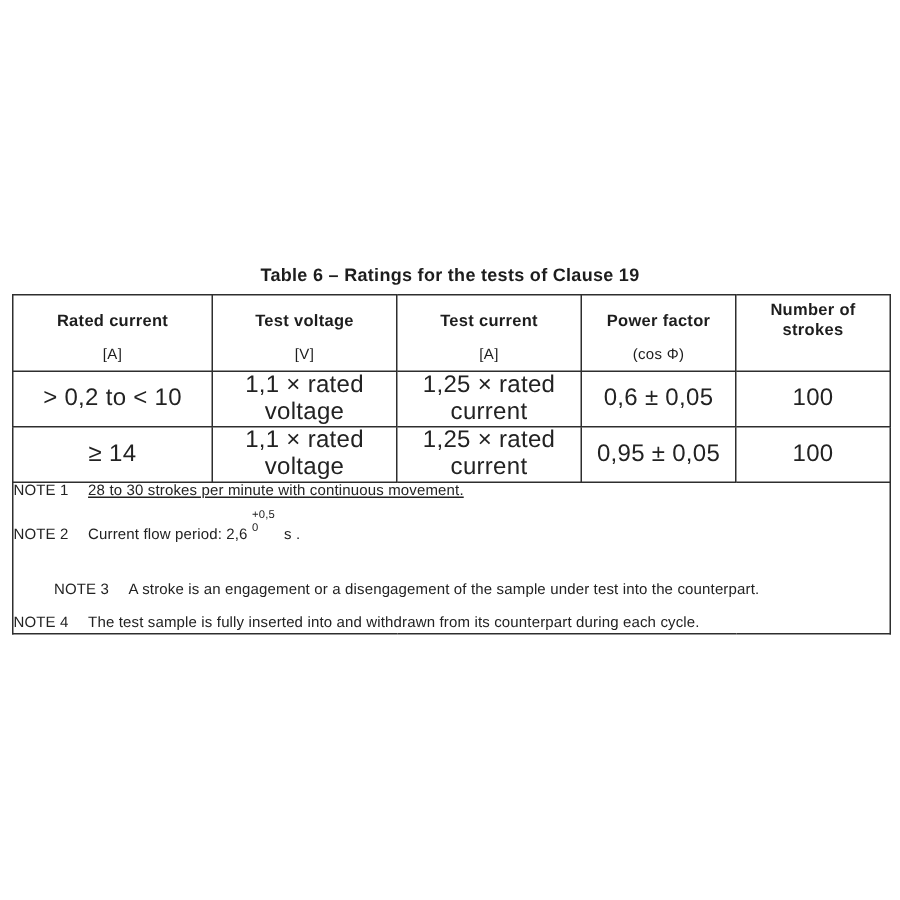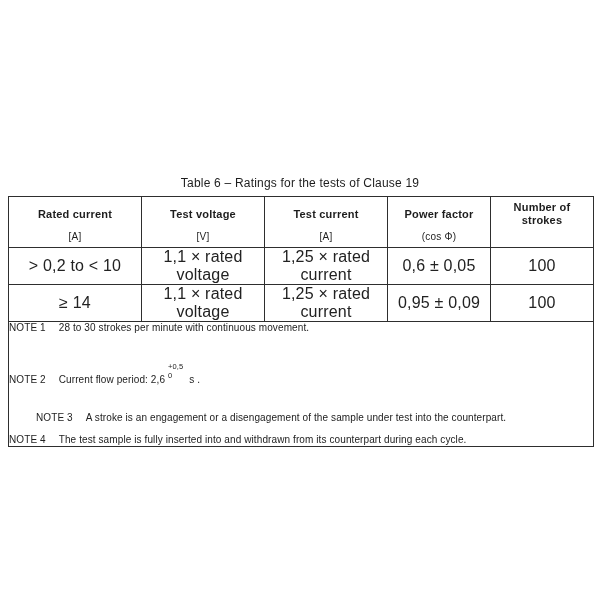--- a/index.html
+++ b/index.html
@@ -16,21 +16,21 @@
     color: #222222;
     overflow: hidden;
   }
   .caption {
     position: absolute;
     top: 176px;
     left: 0;
     width: 600px;
     text-align: center;
     font-size: 12px;
-    font-weight: normal;
+    font-weight: bold;
     letter-spacing: 0.2px;
     color: #1d1d1d;
   }
   table.ratings {
     position: absolute;
     left: 8px;
     top: 196px;
     width: 585px;
     border-collapse: collapse;
     table-layout: fixed;
@@ -78,21 +78,21 @@
     padding: 7px 10px 8px 10px;
     font-size: 10px;
     letter-spacing: 0.1px;
     color: #222222;
   }
   td.notes p {
     margin: 0;
     line-height: 12px;
     white-space: nowrap;
   }
-  td.notes p:nth-child(1) { margin-bottom: 30px; }
+  td.notes p:nth-child(1) { margin-bottom: 6px; text-decoration: underline; }
   td.notes p:nth-child(2) { margin-bottom: 15px; }
   td.notes p:nth-child(3) { margin-bottom: 10px; padding-left: 27px; }
   td.notes p:nth-child(4) { margin-bottom: 0; }
   .nlabel {
     display: inline-block;
     margin-right: 13px;
   }
   .tol {
     display: inline-flex;
     flex-direction: column;
@@ -149,21 +149,21 @@
         <td class="data">&gt; 0,2 to &lt; 10</td>
         <td class="data">1,1 × rated voltage</td>
         <td class="data">1,25 × rated current</td>
         <td class="data">0,6 ± 0,05</td>
         <td class="data">100</td>
       </tr>
       <tr>
         <td class="data">≥ 14</td>
         <td class="data">1,1 × rated voltage</td>
         <td class="data">1,25 × rated current</td>
-        <td class="data">0,95 ± 0,09</td>
+        <td class="data">0,95 ± 0,05</td>
         <td class="data">100</td>
       </tr>
       <tr>
         <td class="notes" colspan="5">
           <p><span class="nlabel">NOTE 1</span><span>28 to 30 strokes per minute with continuous movement.</span></p>
           <p><span class="nlabel">NOTE 2</span><span>Current flow period: 2,6</span><span class="tol">
                 <span>+0,5</span>
                 <span>0</span>
               </span><span>s .</span></p>
           <p><span class="nlabel">NOTE 3</span><span>A stroke is an engagement or a disengagement of the sample under test into the counterpart.</span></p>

